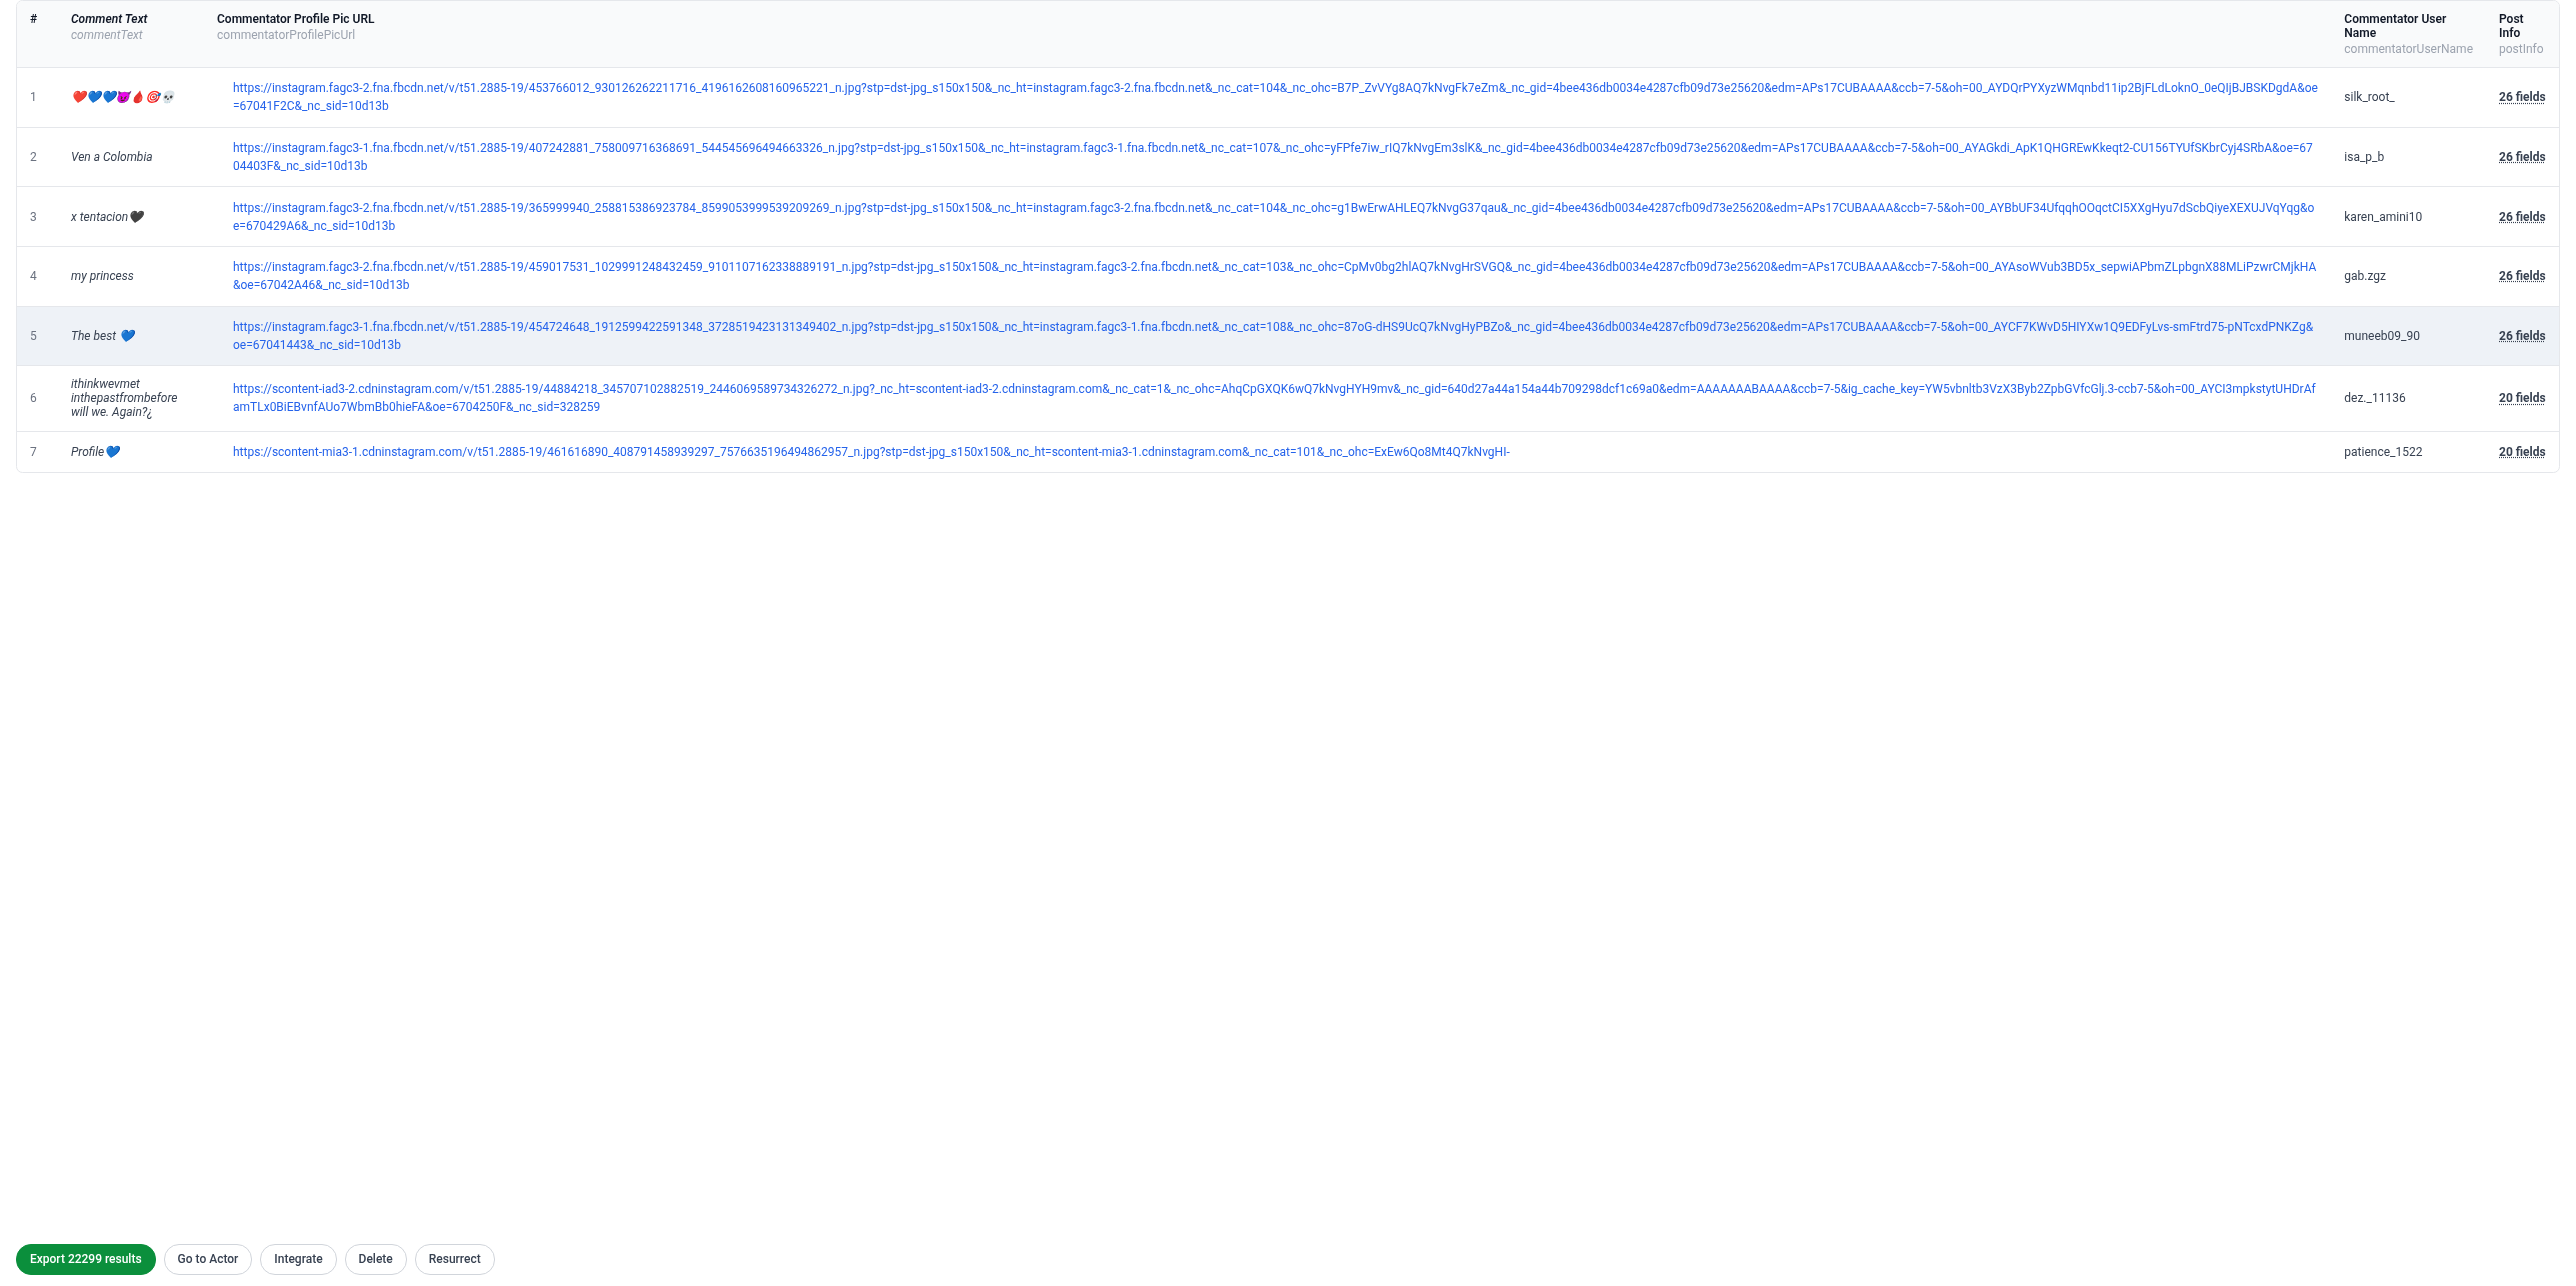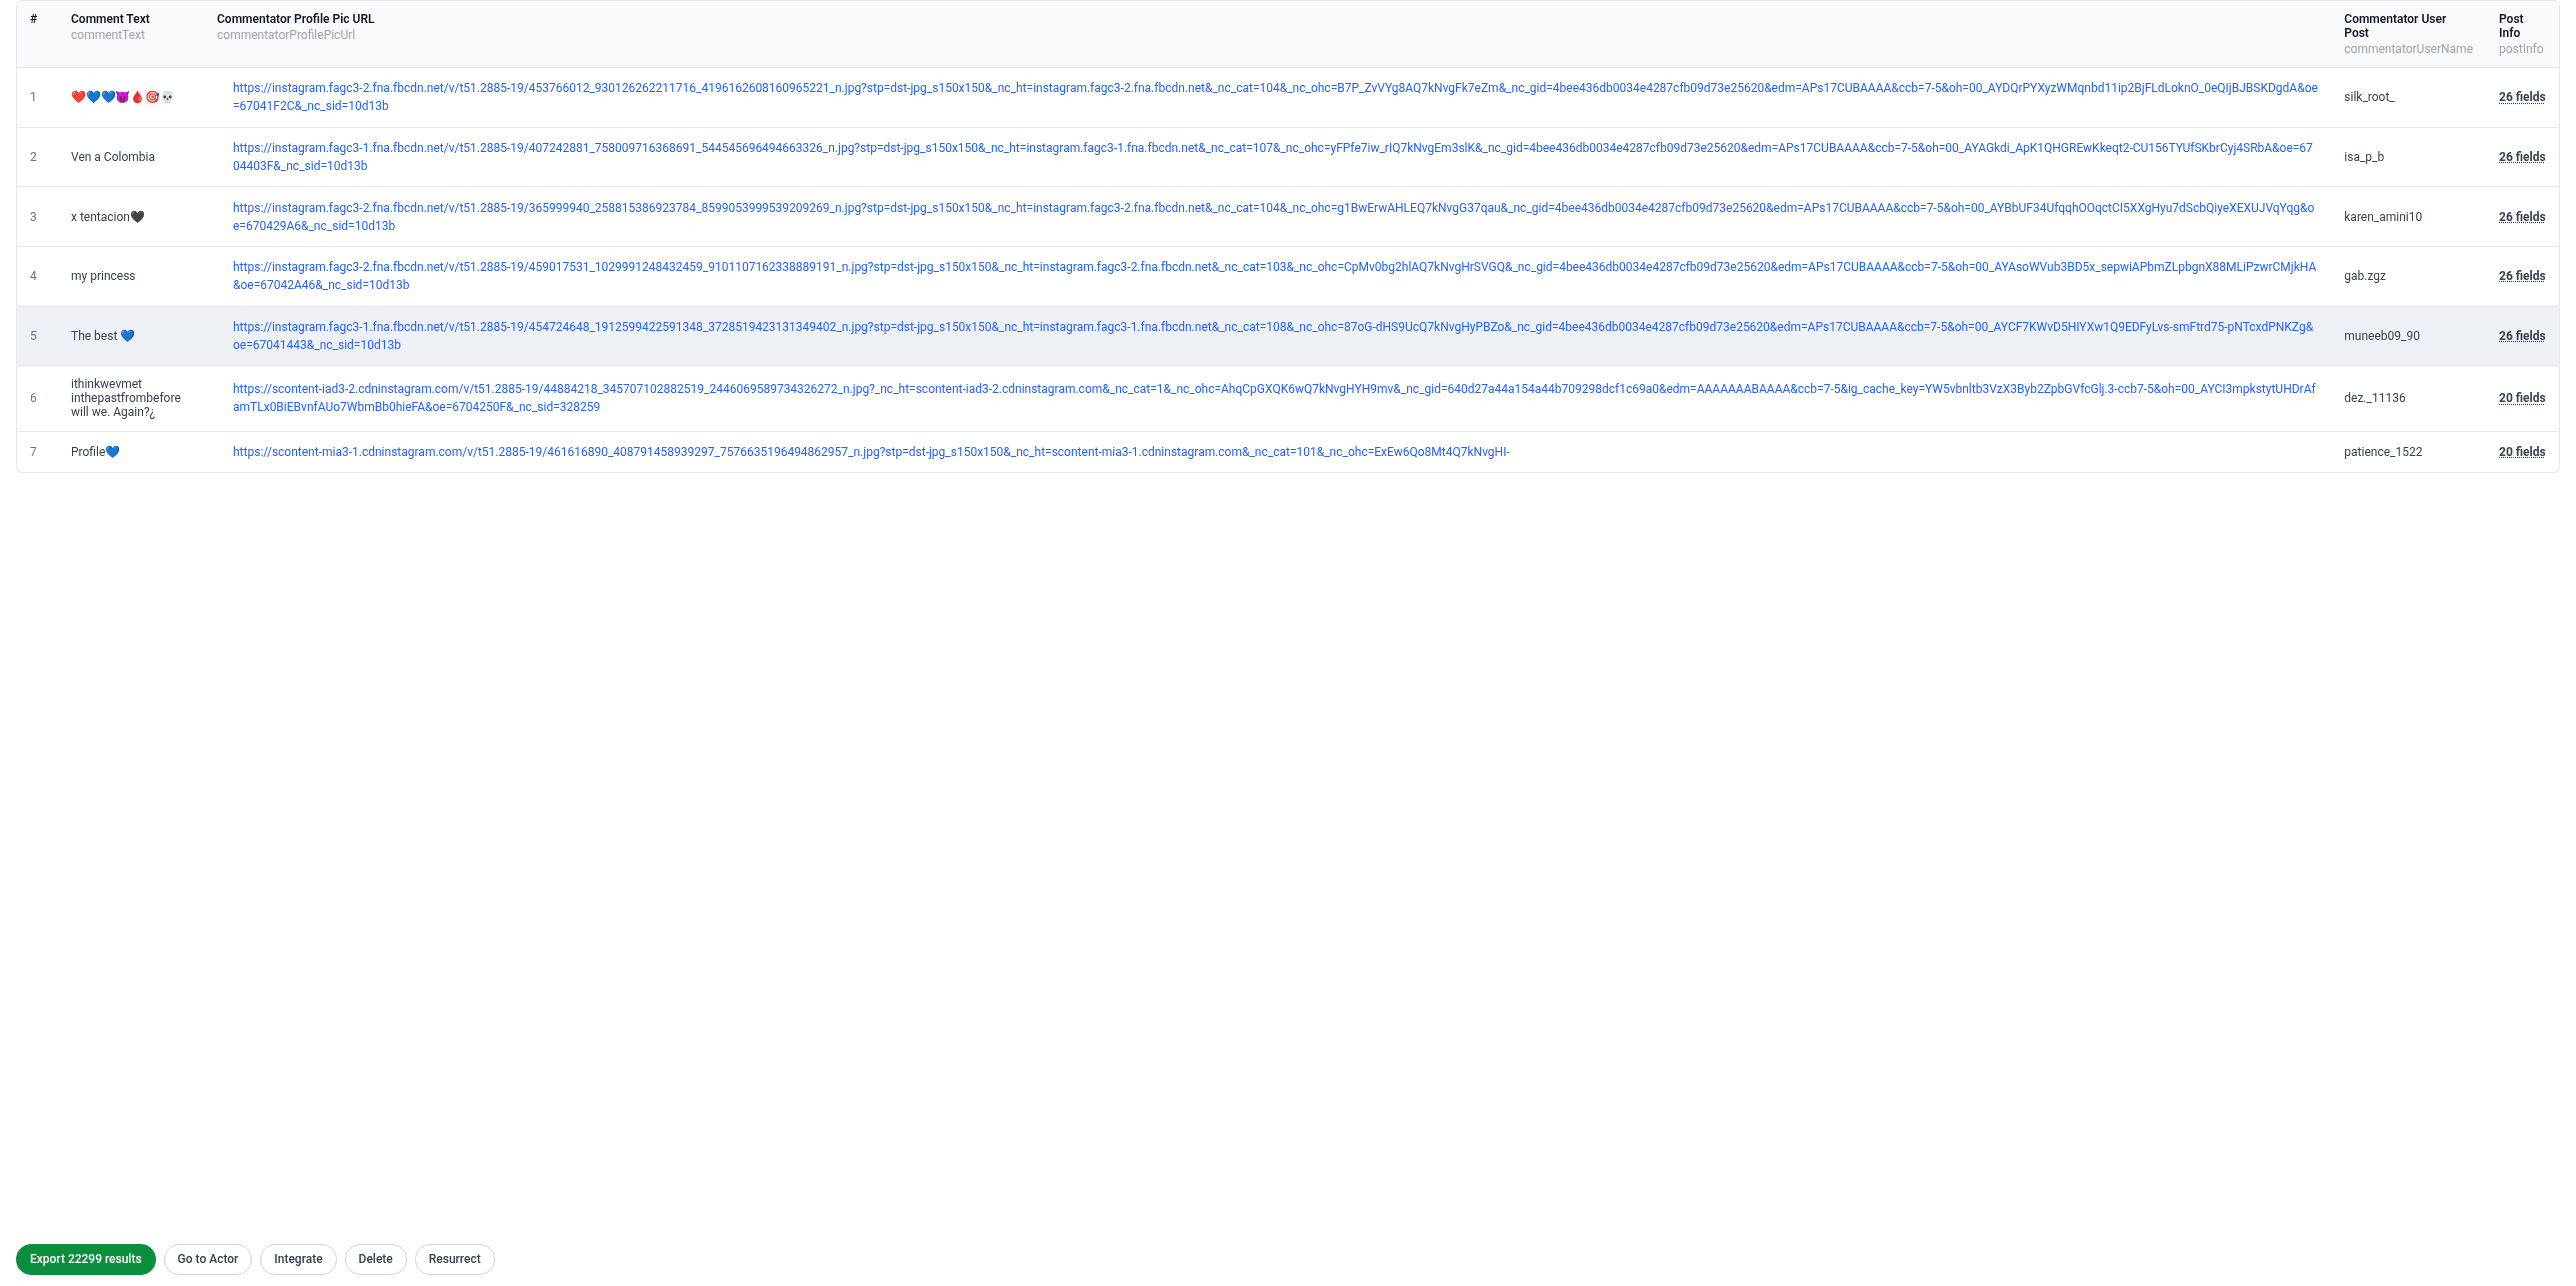--- a/index.html
+++ b/index.html
@@ -61,20 +61,21 @@
       color: #374151;
       font-size: 12px;
     }
     .col-num {
       width: 41px;
       color: #6b7280;
     }
     .col-comment {
       width: 146px;
       word-break: break-word;
+      font-style: italic;
     }
     .col-url {
       color: #2563eb;
     }
     .col-url a {
       color: #2563eb;
       text-decoration: none;
       word-break: break-all;
       display: block;
       line-height: 1.5;
@@ -135,21 +136,21 @@
         </th>
         <th class="col-comment">
           <span class="col-label">Comment Text</span>
           <span class="col-sub">commentText</span>
         </th>
         <th class="col-url">
           <span class="col-label">Commentator Profile Pic URL</span>
           <span class="col-sub">commentatorProfilePicUrl</span>
         </th>
         <th class="col-username">
-          <span class="col-label">Commentator User Post</span>
+          <span class="col-label">Commentator User Name</span>
           <span class="col-sub">commentatorUserName</span>
         </th>
         <th class="col-postinfo">
           <span class="col-label">Post Info</span>
           <span class="col-sub">postInfo</span>
         </th>
       </tr>
     </thead>
     <tbody id="table-body">
     <tr>

